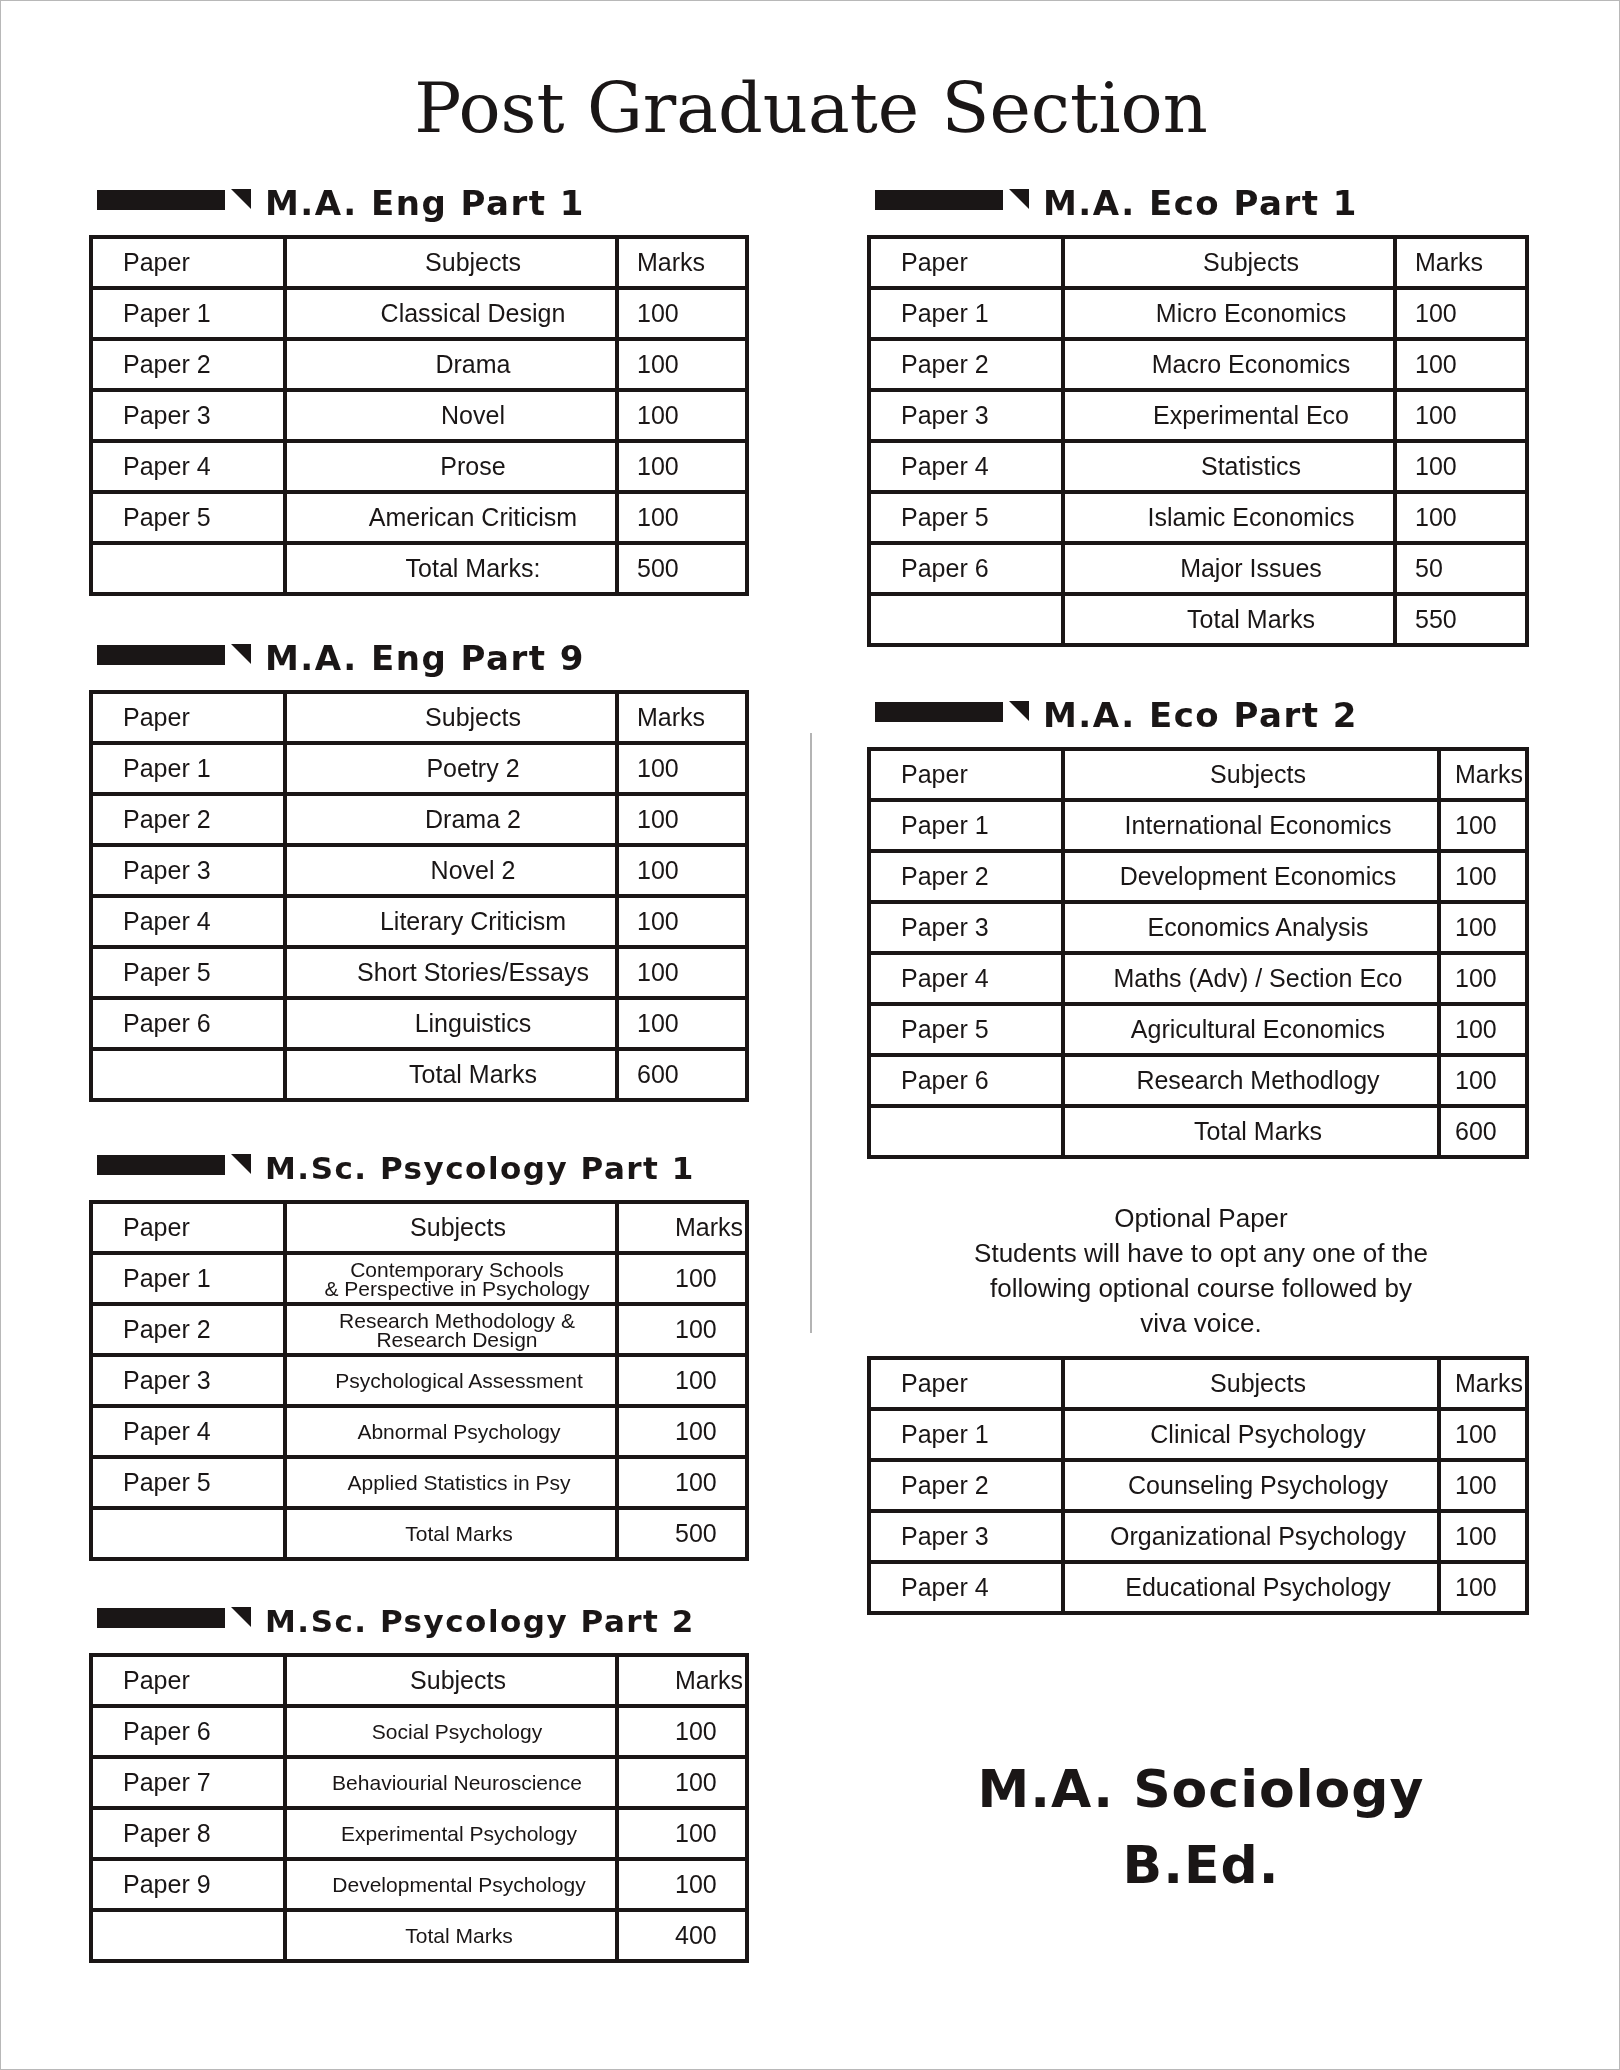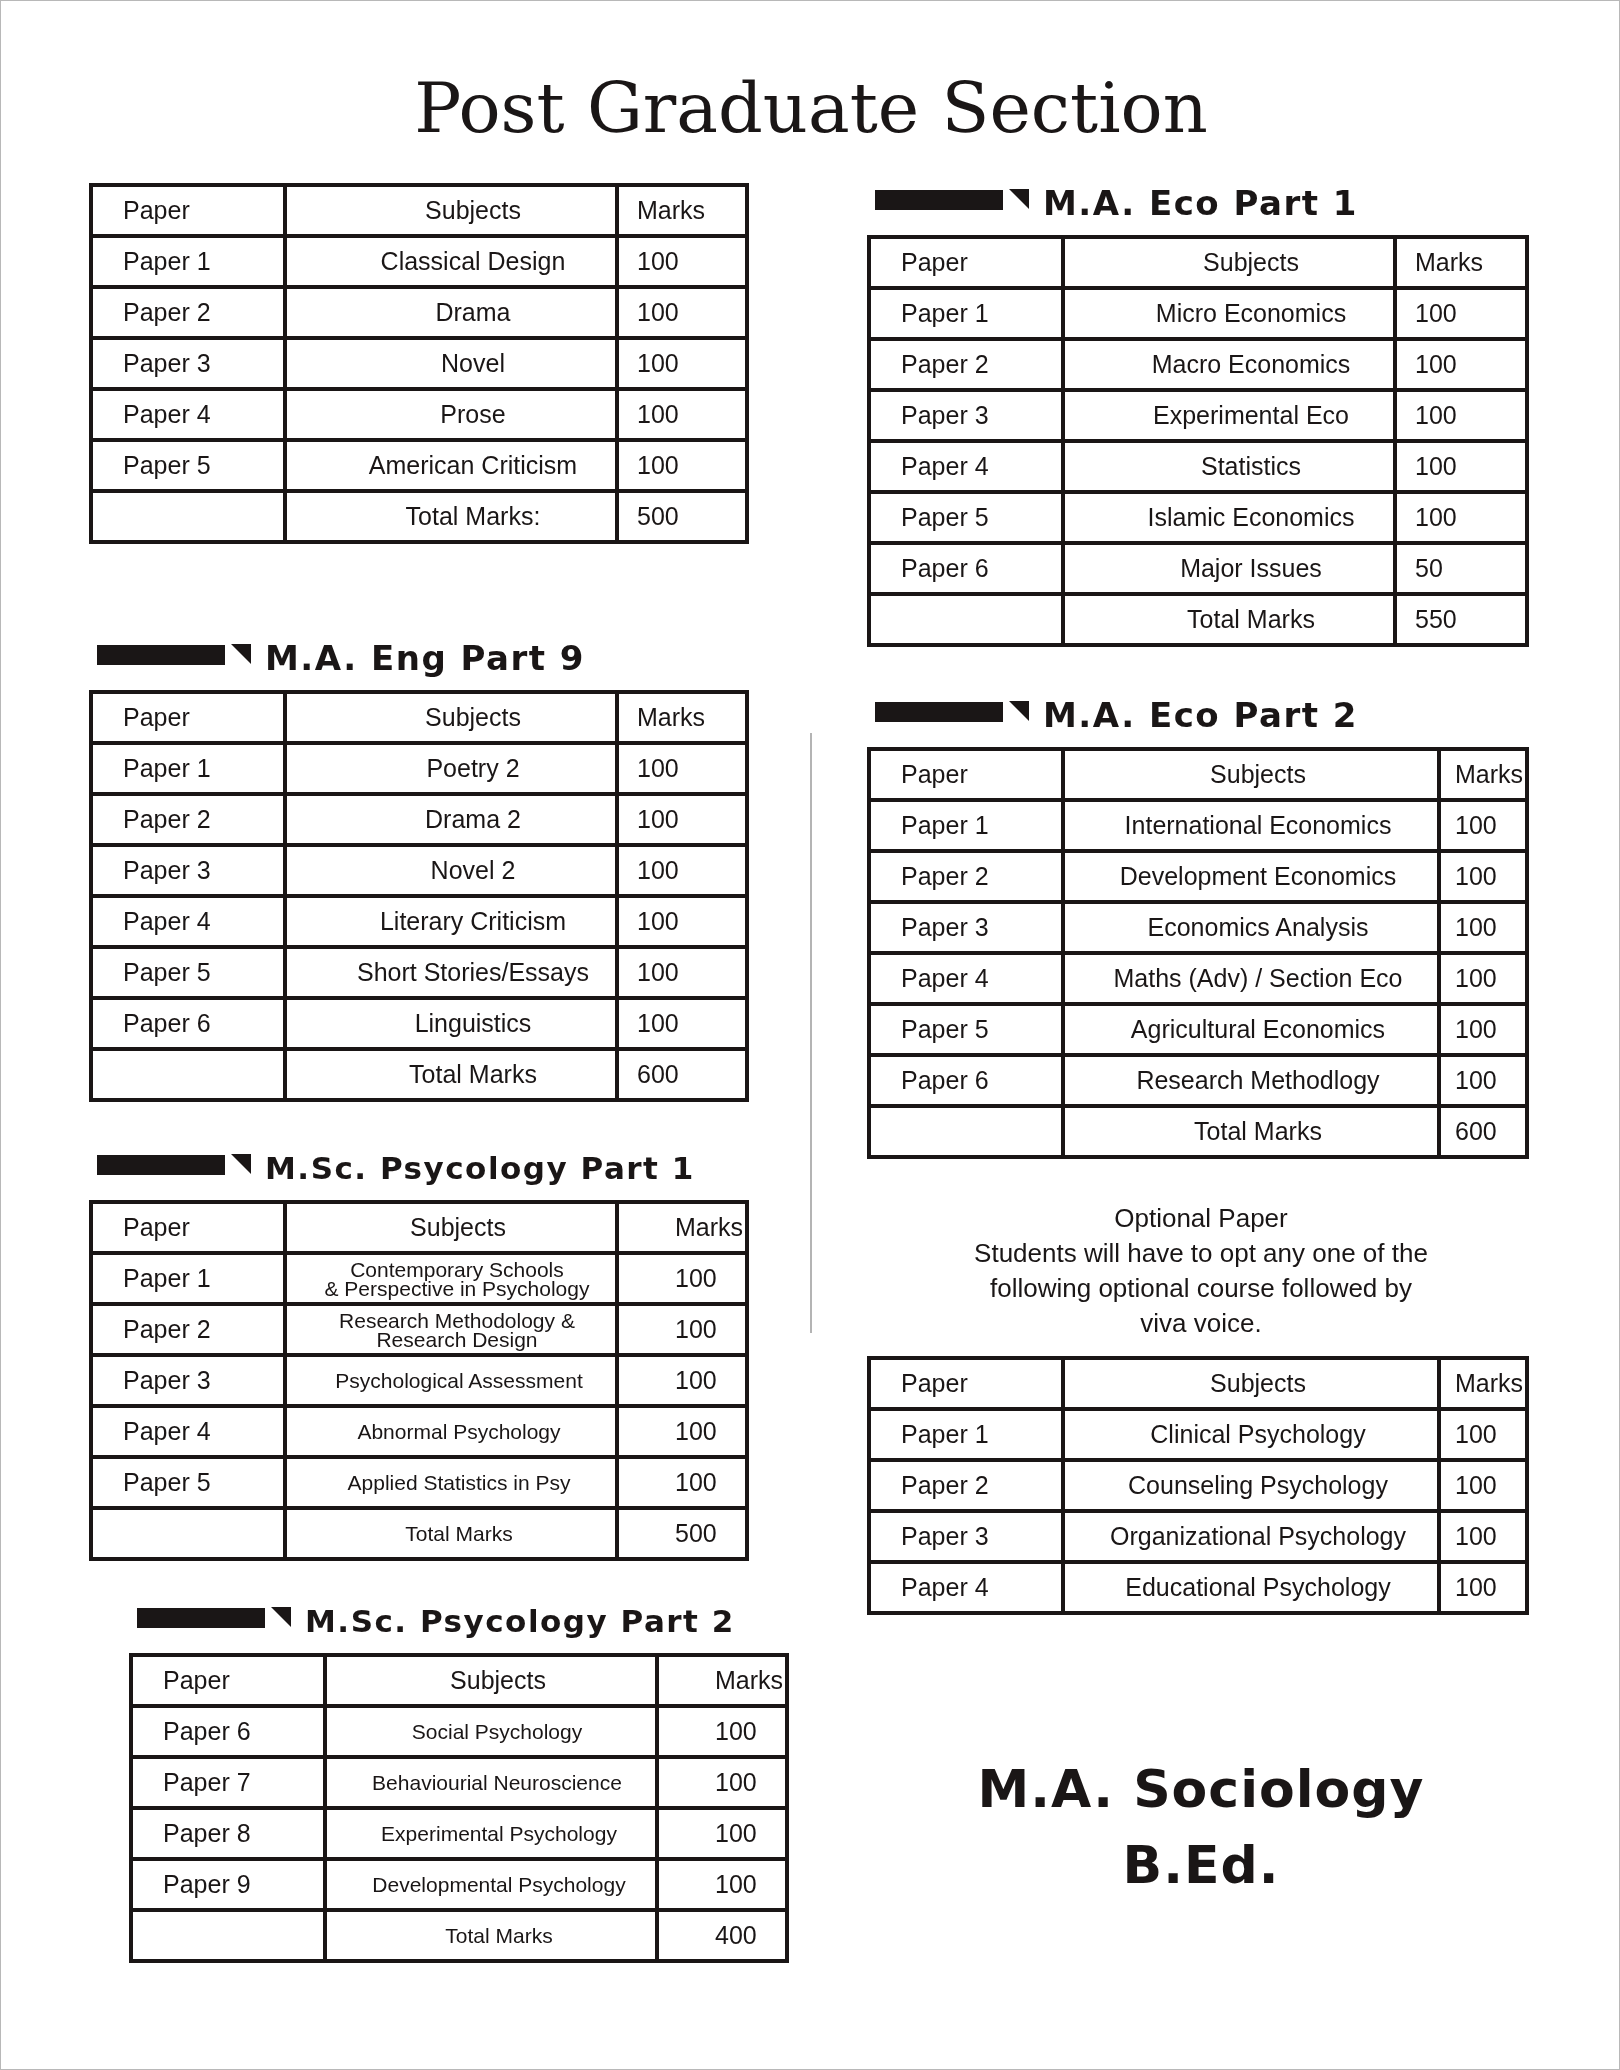--- a/index.html
+++ b/index.html
@@ -58,20 +58,25 @@
     }
   </style>
 </head>
 <body>
 
 <div class="page">
 
   <div class="page-title">Post Graduate Section</div>
 
   <div class="section" style="left:88px; top:176px;">
+    <div class="heading">
+      <span class="bar"></span>
+      <span class="flag"></span>
+      <span class="title">M.A. Eng Part 1</span>
+    </div>
     <table class="marks" style="width:660px;">
       <colgroup>
           <col style="width:165px">
           <col style="width:332px">
           <col>
         </colgroup>
       <tbody>
           <tr>
         <td class="c-paper">Paper</td>
         <td class="c-subject">Subjects</td>
@@ -219,21 +224,21 @@
       </tr>
       <tr>
         <td class="c-paper"></td>
         <td class="c-subject" style="padding-left:16px !important">Total Marks</td>
         <td class="c-marks">500</td>
       </tr>
     </tbody>
       </table>
   </div>
 
-  <div class="section small" style="left:88px; top:1594px;margin-left:40px;">
+  <div class="section small" style="left:88px; top:1594px;">
     <div class="heading">
       <span class="bar"></span>
       <span class="flag"></span>
       <span class="title" style="font-size:31px">M.Sc. Psycology Part 2</span>
     </div>
     <table class="marks" style="width:660px;">
       <colgroup>
           <col style="width:165px">
           <col style="width:332px">
           <col>

